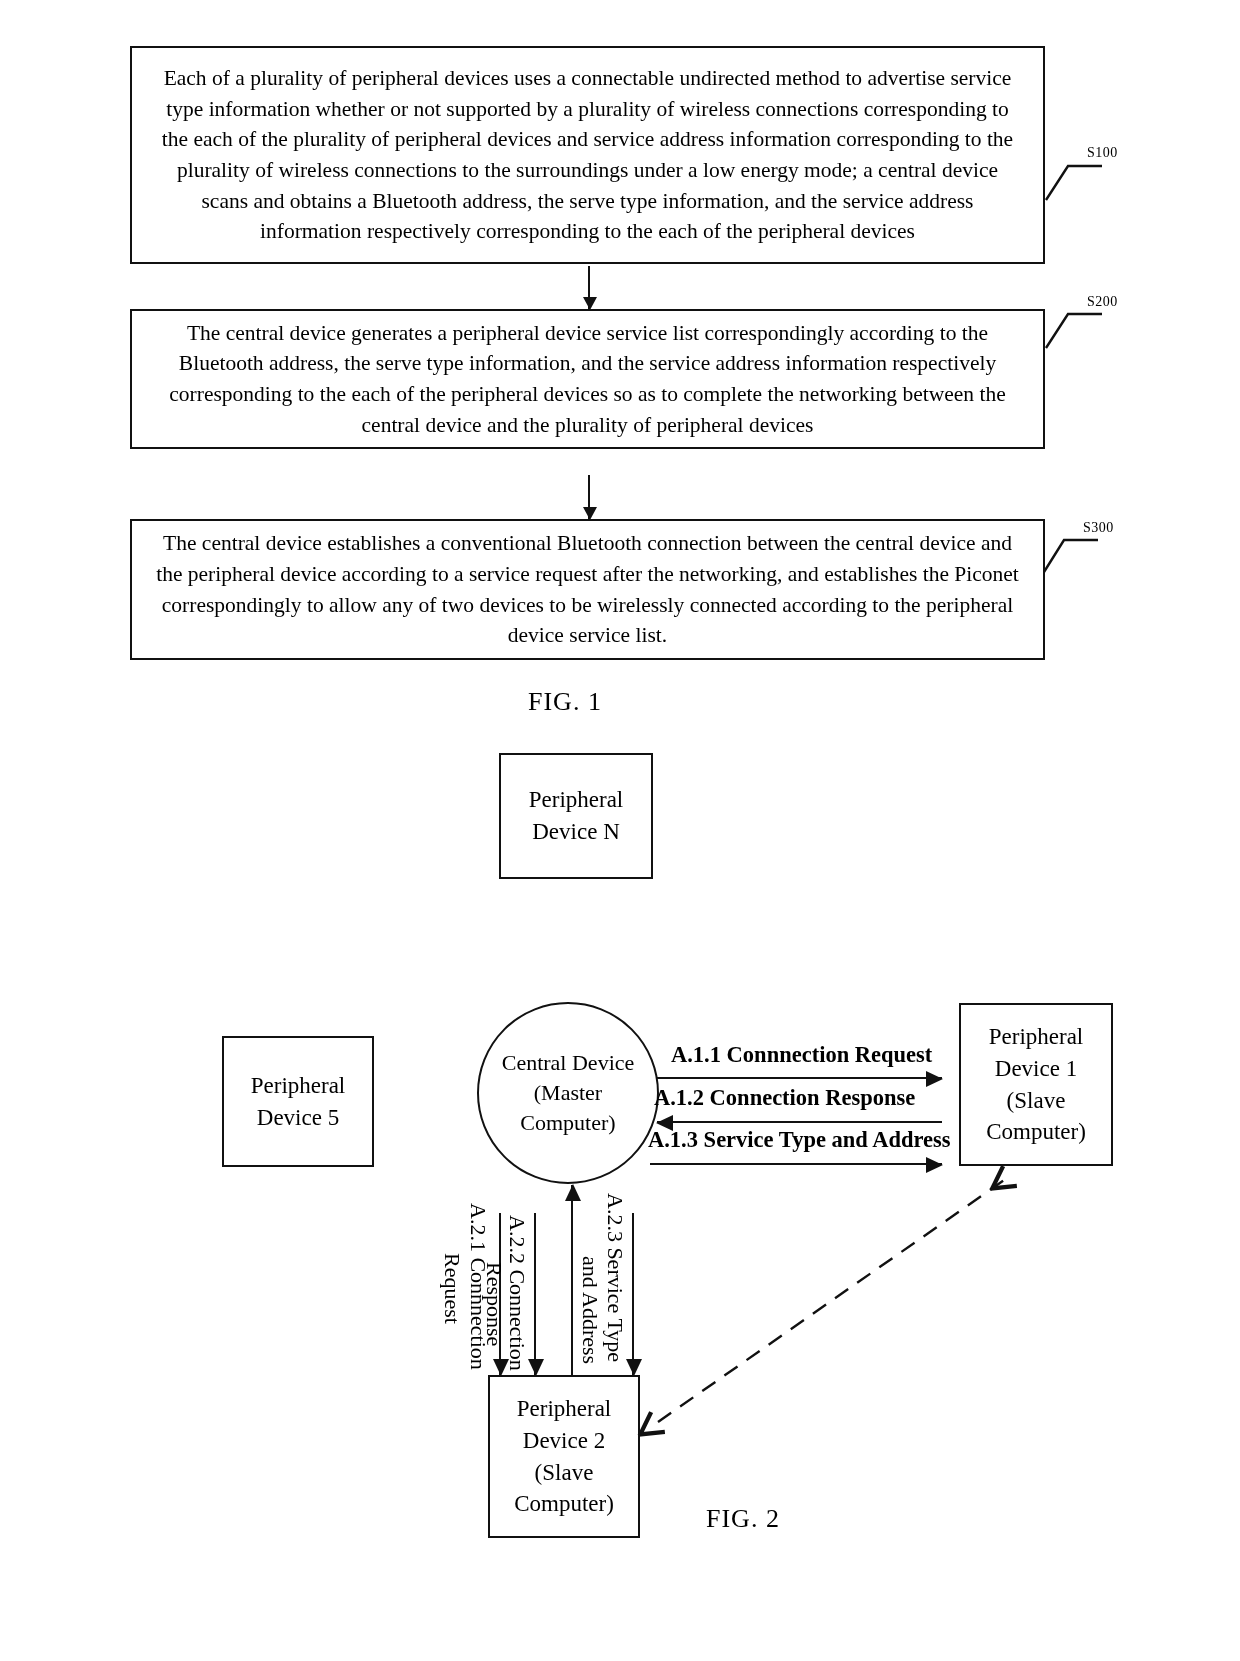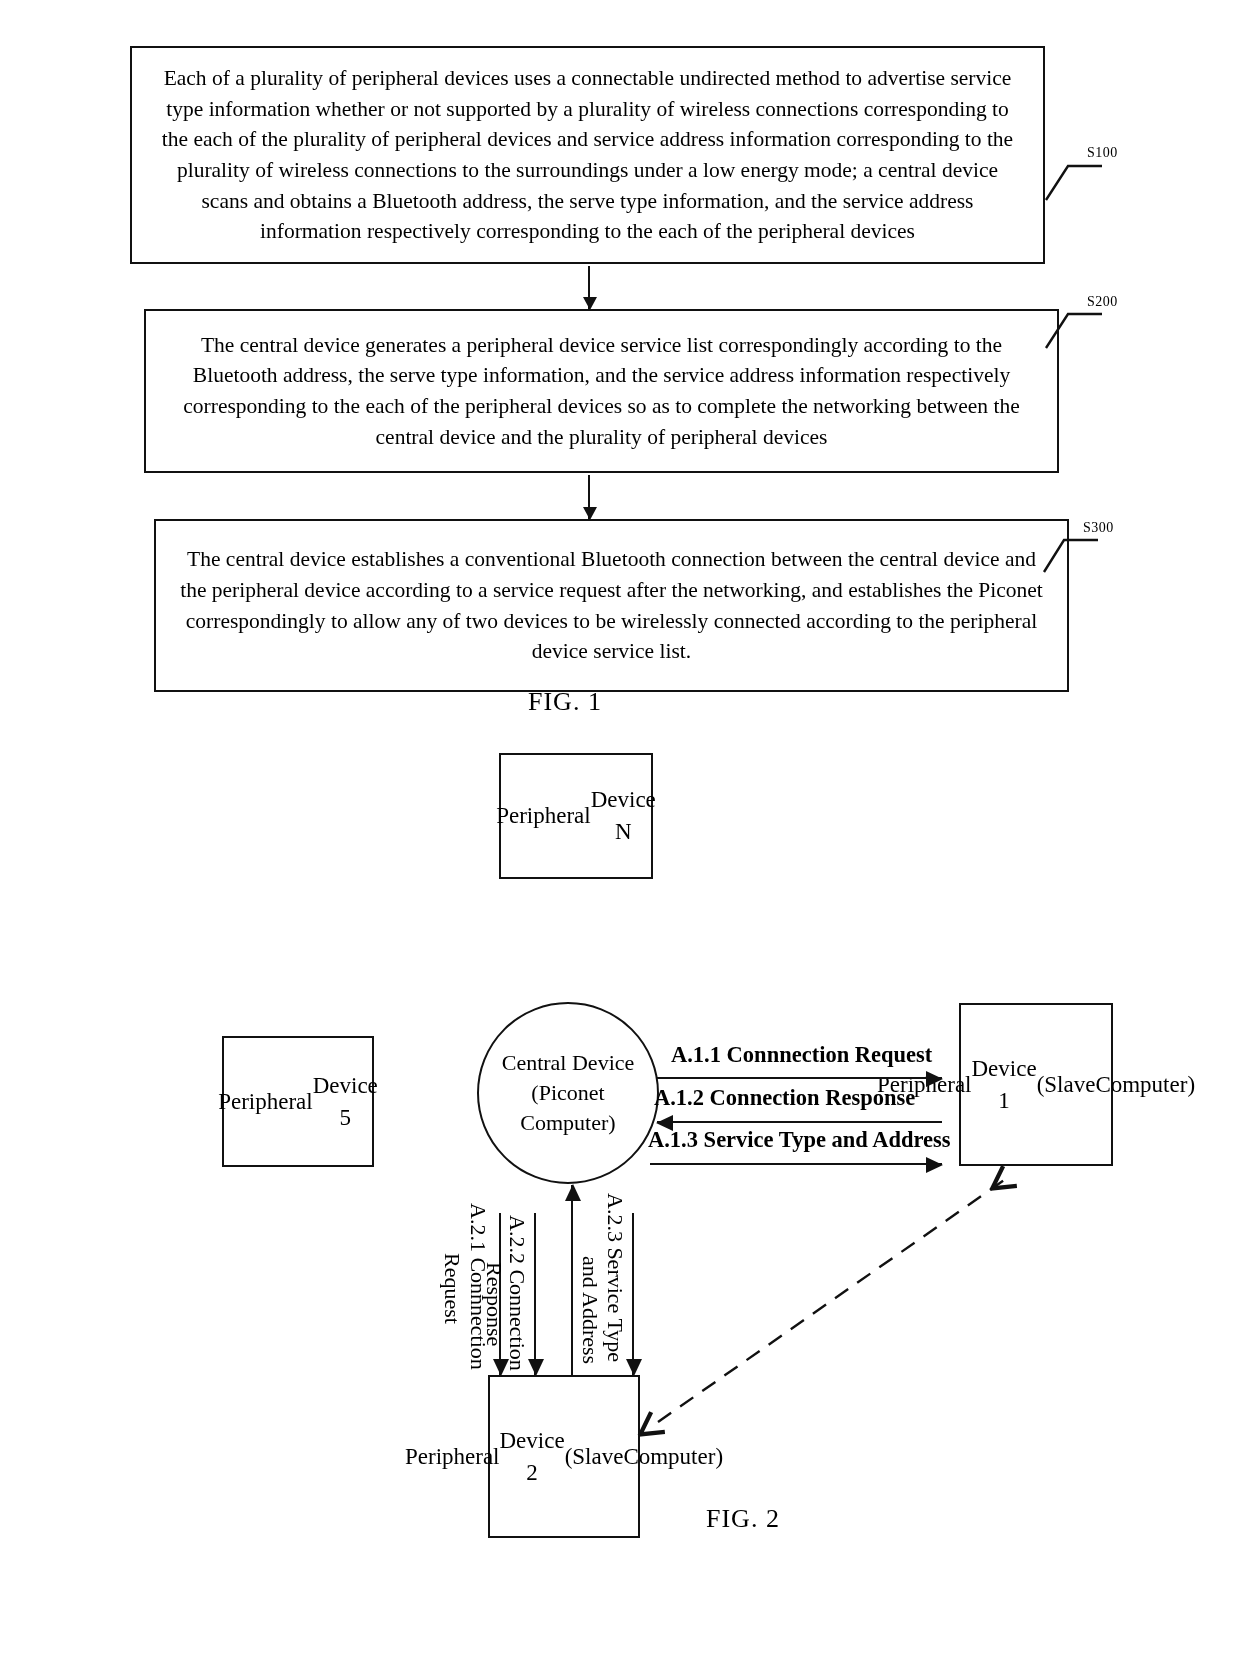--- a/index.html
+++ b/index.html
@@ -28,22 +28,22 @@
     align-items: center;
     justify-content: center;
     text-align: center;
     line-height: 1.42;
     font-size: 21.5px;
     padding: 6px 20px;
   }
   .flow-box span { display: block; }
 
   #box-s100 { left: 130px; top: 46px;  width: 915px; height: 218px; }
-  #box-s200 { left: 130px; top: 309px; width: 915px; height: 164px; margin-left: 14px; }
-  #box-s300 { left: 130px; top: 519px; width: 915px; height: 173px; margin-left: 24px; }
+  #box-s200 { left: 130px; top: 309px; width: 915px; height: 140px; }
+  #box-s300 { left: 130px; top: 519px; width: 915px; height: 141px; }
 
   .arrow-v {
     position: absolute;
     width: 0;
     border-left: 2px solid #111;
   }
   .arrow-v::after {
     content: "";
     position: absolute;
     left: -7px;
@@ -74,21 +74,21 @@
   }
   #fig1-caption { left: 528px; top: 687px; }
   #fig2-caption { left: 706px; top: 1504px; }
 
   
   .dev-box {
     position: absolute;
     border: 2px solid #111;
     box-sizing: border-box;
     display: flex;
-    flex-direction: row;
+    flex-direction: column;
     align-items: center;
     justify-content: center;
     text-align: center;
     font-size: 23px;
     line-height: 1.38;
   }
   #box-devn  { left: 499px; top: 753px;  width: 154px; height: 126px; }
   #box-dev3  { left: 222px; top: 1036px; width: 152px; height: 131px; }
   #box-dev1  { left: 959px; top: 1003px; width: 154px; height: 163px; }
   #box-dev2  { left: 488px; top: 1375px; width: 152px; height: 163px; }
@@ -242,21 +242,21 @@
     <span>Device N</span>
   </div>
 
   <div class="dev-box" id="box-dev3">
     <span>Peripheral</span>
     <span>Device 5</span>
   </div>
 
   <div id="circle-central">
     <span>Central Device</span>
-    <span>(Piconet</span>
+    <span>(Master</span>
     <span>Computer)</span>
   </div>
 
   <div class="dev-box" id="box-dev1">
     <span>Peripheral</span>
     <span>Device 1</span>
     <span>(Slave</span>
     <span>Computer)</span>
   </div>
 

